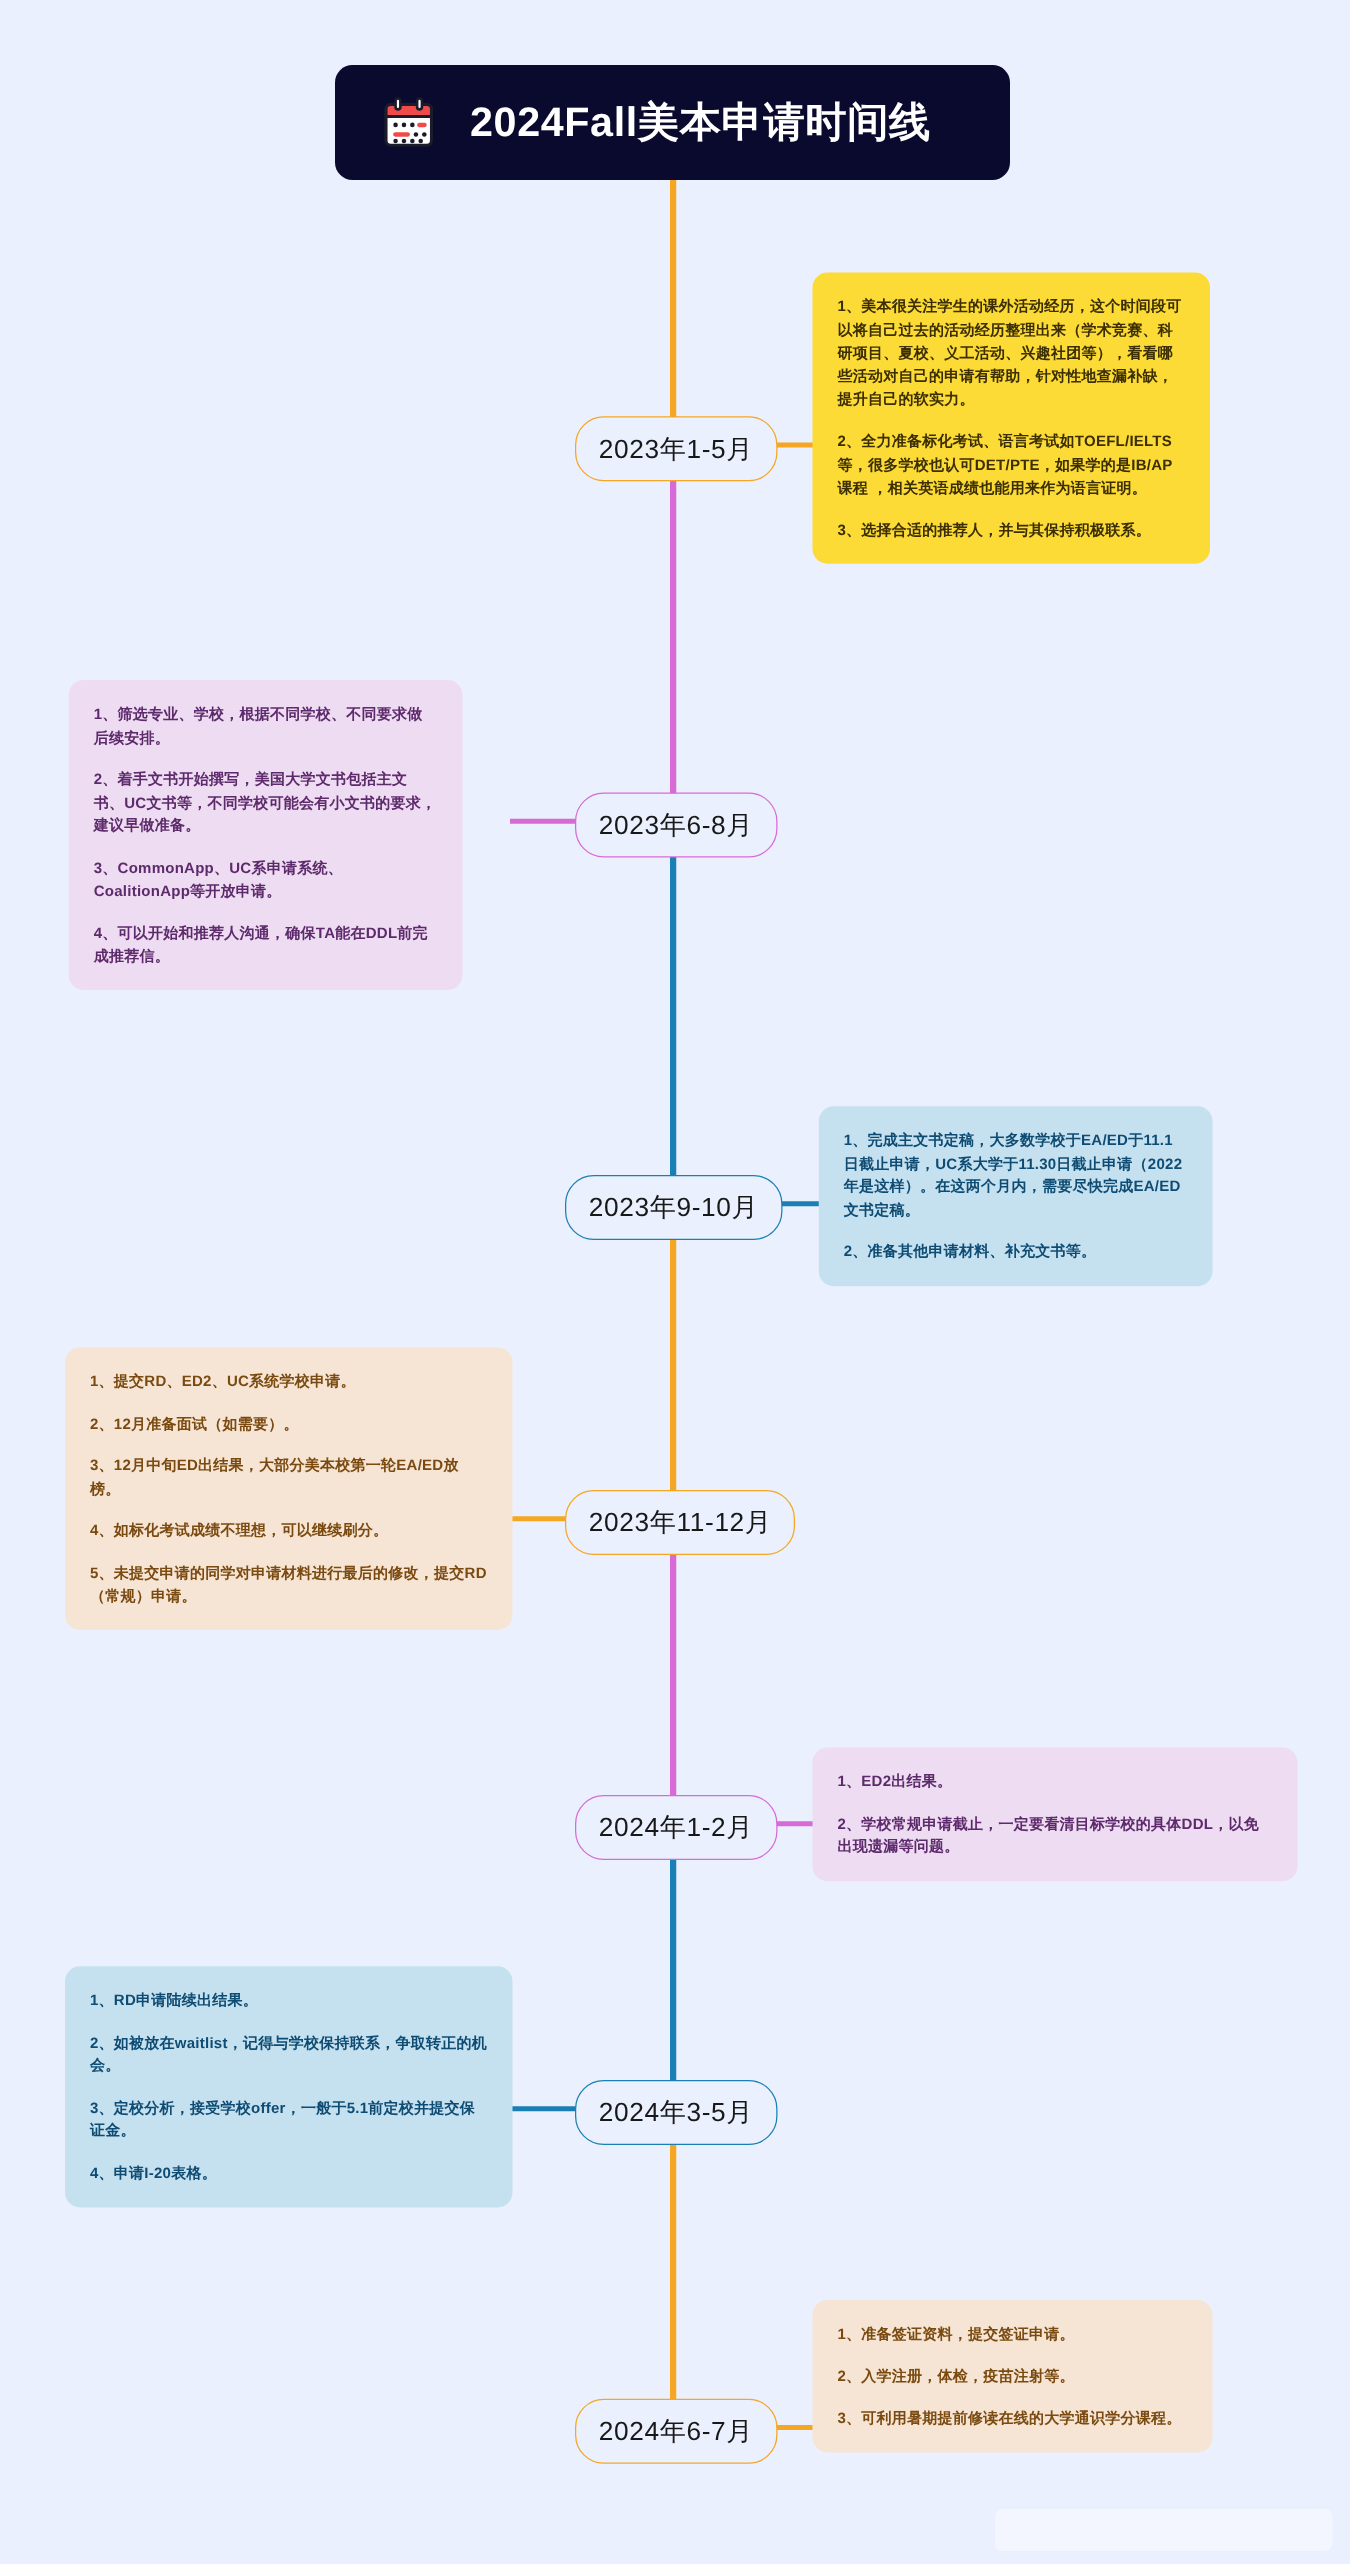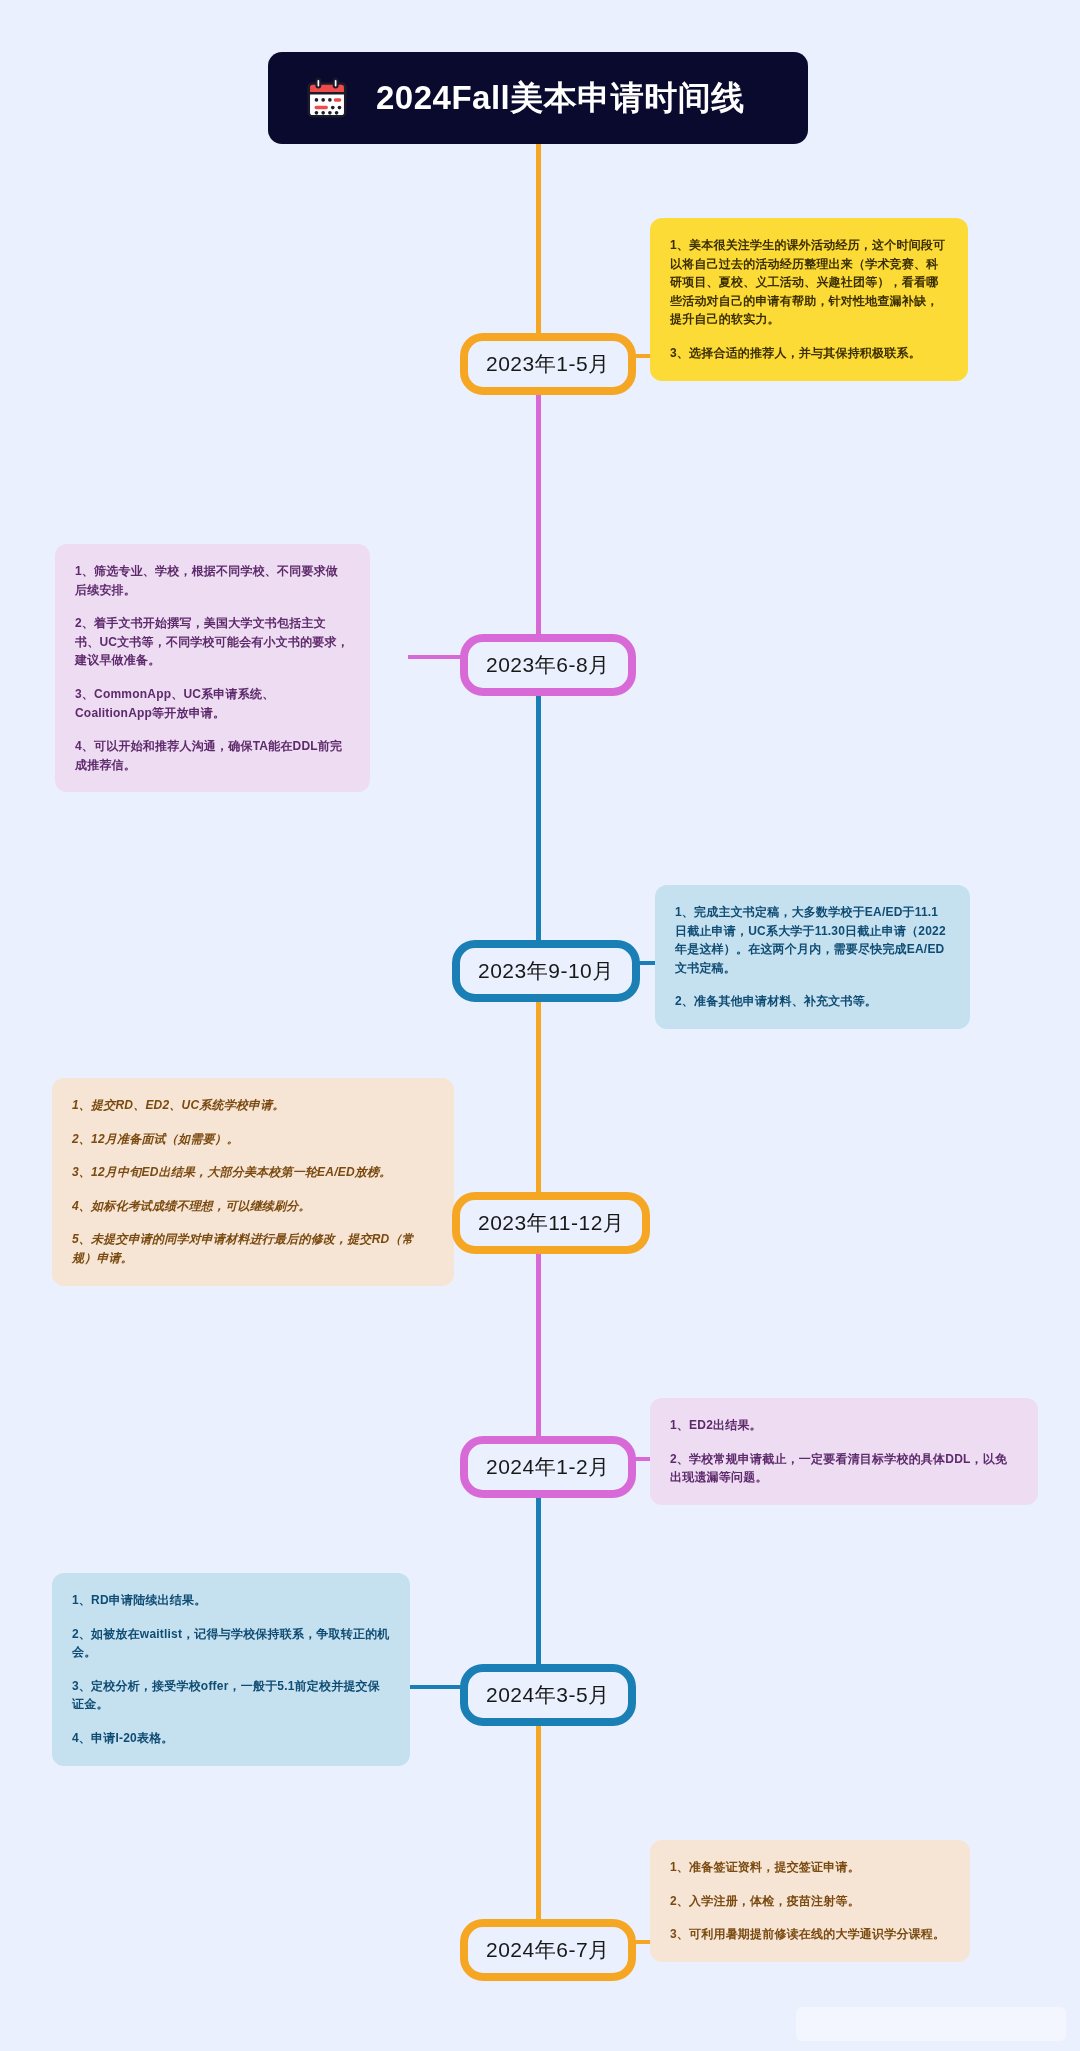--- a/index.html
+++ b/index.html
@@ -51,24 +51,24 @@
   
   .spine {
     position: absolute;
     width: 5px;
     left: 536px;
   }
 
   
   .pill {
     position: absolute;
-    height: 62px;
+    height: 52px;
     border-radius: 23px;
     background: #eaf0fd;
-    border: 8px solid #0ea5e9;
+    border: 1px solid #0ea5e9;
     display: flex;
     align-items: center;
     justify-content: center;
     padding: 0 18px;
     white-space: nowrap;
     z-index: 5;
   }
   .pill-label {
     font-size: 21px;
     color: #181818;
@@ -146,20 +146,21 @@
   <div class="spine" style="top:1214px; height:244px; background:#d86ad8;"></div>
   <div class="spine" style="top:1458px; height:228px; background:#1a7fb5;"></div>
   <div class="spine" style="top:1686px; height:255px; background:#f5a623;"></div>
 
   <div class="pill" style="left:460px; top:333px; border-color:#f5a623;">
     <span class="pill-label">2023年1-5月</span>
   </div>
   <div class="stub" style="left:617px; top:354px; width:35px; background:#f5a623;"></div>
   <div class="card" style="left:650px; top:218px; width:318px; background:#fcdb36;">
     <p style="color:#3b2e00;">1、美本很关注学生的课外活动经历，这个时间段可以将自己过去的活动经历整理出来（学术竞赛、科研项目、夏校、义工活动、兴趣社团等），看看哪些活动对自己的申请有帮助，针对性地查漏补缺，提升自己的软实力。</p>
+    <p style="color:#3b2e00;">2、全力准备标化考试、语言考试如TOEFL/IELTS等，很多学校也认可DET/PTE，如果学的是IB/AP课程 ，相关英语成绩也能用来作为语言证明。</p>
     <p style="color:#3b2e00;">3、选择合适的推荐人，并与其保持积极联系。</p>
   </div>
 
   <div class="pill" style="left:460px; top:634px; border-color:#d86ad8;">
     <span class="pill-label">2023年6-8月</span>
   </div>
   <div class="stub" style="left:408px; top:655px; width:55px; background:#d86ad8;"></div>
   <div class="card" style="left:55px; top:544px; width:315px; background:#eedcf2;">
     <p style="color:#5d2a6b;">1、筛选专业、学校，根据不同学校、不同要求做后续安排。</p>
     <p style="color:#5d2a6b;">2、着手文书开始撰写，美国大学文书包括主文书、UC文书等，不同学校可能会有小文书的要求，建议早做准备。</p>
@@ -173,21 +174,21 @@
   <div class="stub" style="left:625px; top:961px; width:32px; background:#1a7fb5;"></div>
   <div class="card" style="left:655px; top:885px; width:315px; background:#c5e1f0;">
     <p style="color:#0f4c73;">1、完成主文书定稿，大多数学校于EA/ED于11.1日截止申请，UC系大学于11.30日截止申请（2022年是这样）。在这两个月内，需要尽快完成EA/ED文书定稿。</p>
     <p style="color:#0f4c73;">2、准备其他申请材料、补充文书等。</p>
   </div>
 
   <div class="pill" style="left:452px; top:1192px; border-color:#f5a623;">
     <span class="pill-label">2023年11-12月</span>
   </div>
   <div class="stub" style="left:408px; top:1213px; width:48px; background:#f5a623;"></div>
-  <div class="card" style="left:52px; top:1078px; width:402px; background:#f6e5d4;font-style:italic;">
+  <div class="card" style="left:52px; top:1078px; width:358px; background:#f6e5d4;">
     <p style="color:#7a4a10;">1、提交RD、ED2、UC系统学校申请。</p>
     <p style="color:#7a4a10;">2、12月准备面试（如需要）。</p>
     <p style="color:#7a4a10;">3、12月中旬ED出结果，大部分美本校第一轮EA/ED放榜。</p>
     <p style="color:#7a4a10;">4、如标化考试成绩不理想，可以继续刷分。</p>
     <p style="color:#7a4a10;">5、未提交申请的同学对申请材料进行最后的修改，提交RD（常规）申请。</p>
   </div>
 
   <div class="pill" style="left:460px; top:1436px; border-color:#d86ad8;">
     <span class="pill-label">2024年1-2月</span>
   </div>

